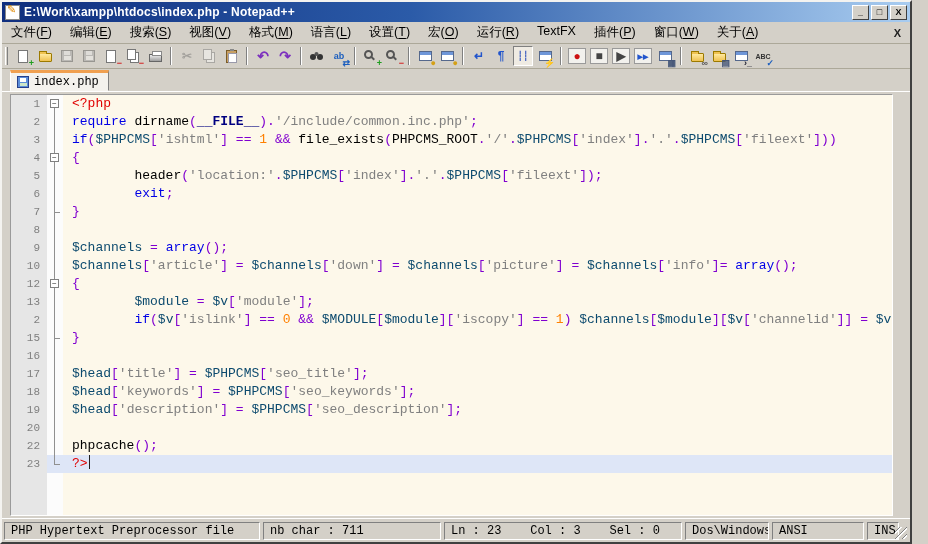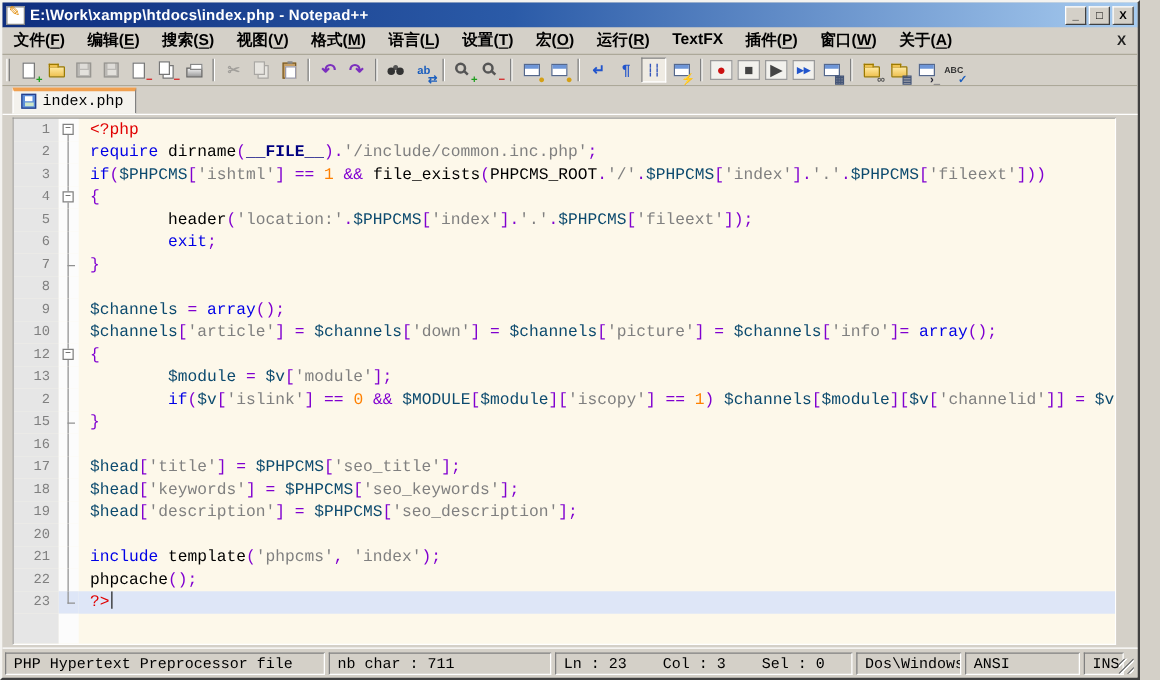--- a/index.html
+++ b/index.html
@@ -7,21 +7,21 @@
   .win{width:912px;height:544px;background:#D4D0C8;border:2px solid;border-color:#F4F3F0 #404040 #404040 #F4F3F0;display:flex;flex-direction:column;}
   
   .titlebar{height:20px;flex:0 0 20px;background:linear-gradient(90deg,#0F2E7E 0%,#2B5BA8 45%,#A8CCF0 100%);display:flex;align-items:center;padding:0 3px;gap:4px;}
   .app-icon{width:15px;height:15px;background:#fff;border:1px solid #888;position:relative;display:inline-block;}
   .app-icon::after{content:"✎";position:absolute;left:1px;top:-3px;font-size:11px;color:#E08800;}
   .title{color:#fff;font-weight:bold;font-size:12px;white-space:nowrap;flex:1;letter-spacing:.2px;}
   .winbtns{display:flex;gap:2px;}
   .wbtn{width:17px;height:15px;background:#D4D0C8;border:1px solid;border-color:#fff #404040 #404040 #fff;font:bold 9px "Liberation Sans",sans-serif;color:#000;display:flex;align-items:center;justify-content:center;padding:0;cursor:default;}
   
   .menubar{height:22px;flex:0 0 22px;display:flex;align-items:center;background:#D4D0C8;border-bottom:1px solid #ACA899;}
-  .menu-items{display:flex;flex:1;font-weight:bold;}
+  .menu-items{display:flex;flex:1;}
   .menu-item{padding:3px 9px;font-size:12.5px;color:#000;white-space:nowrap;}
   .menu-item u{text-underline-offset:2px;}
   .menu-x{padding:0 9px;font:bold 11px "Liberation Sans",sans-serif;color:#222;}
   
   .toolbar{height:25px;flex:0 0 25px;display:flex;align-items:center;background:#D4D0C8;border-bottom:1px solid #ACA899;padding-left:2px;}
   .grip{width:3px;height:18px;border-left:1px solid #fff;border-right:1px solid #808080;margin:0 4px 0 1px;}
   #tbicons{display:flex;align-items:center;}
   .tbtn{width:20px;height:20px;display:inline-flex;align-items:center;justify-content:center;position:relative;margin:0 1px;}
   .tbtn .g{font-size:12px;line-height:1;font-weight:bold;}
   .tbtn.dis{filter:grayscale(1);opacity:.45;}
@@ -40,21 +40,21 @@
   .sh-printer::before{content:"";position:absolute;top:-4px;left:2px;width:8px;height:3px;background:#fff;border:1px solid #888;}
   .sh-clip{width:11px;height:13px;background:#C8A064;border:1px solid #7A5C28;position:relative;}
   .sh-clip::before{content:"";position:absolute;left:1px;top:2px;width:7px;height:8px;background:#fff;border:1px solid #99A;}
   .sh-clip::after{content:"";position:absolute;left:3px;top:-2px;width:4px;height:2px;background:#888;}
   .sh-binoc{width:6px;height:6px;border-radius:50%;background:#333;box-shadow:7px 0 0 #333,3.5px -3px 0 -1px #555;margin:2px 8px 0 0;}
   .sh-mag{width:9px;height:9px;border:2px solid #555;border-radius:50%;position:relative;margin:-3px 3px 0 -3px;}
   .sh-mag::after{content:"";position:absolute;width:5px;height:2px;background:#555;transform:rotate(45deg);right:-4px;bottom:-2px;}
   .sh-win{width:13px;height:10px;background:#fff;border:1px solid #55688C;position:relative;}
   .sh-win::before{content:"";position:absolute;top:0;left:0;right:0;height:3px;background:#6E96D8;}
   
-  .tabbar{height:23px;flex:0 0 23px;background:#D4D0C8;display:flex;align-items:center;padding-left:8px;border-bottom:1px solid #fff;}
+  .tabbar{height:23px;flex:0 0 23px;background:#D4D0C8;display:flex;align-items:flex-end;padding-left:8px;border-bottom:1px solid #fff;}
   .tab{height:21px;display:flex;align-items:center;gap:5px;padding:0 9px 0 6px;background:#F4F2ED;border:1px solid;border-color:#fff #808080 #F4F2ED #fff;border-top:3px solid #F0A050;font-size:12px;font-family:"Liberation Mono",monospace;}
   .tabicon{width:12px;height:12px;background:#5B8DD9;border:1px solid #27408B;position:relative;display:inline-block;}
   .tabicon::before{content:"";position:absolute;top:1px;left:2px;width:6px;height:4px;background:#fff;}
   .tabicon::after{content:"";position:absolute;bottom:1px;left:2px;width:7px;height:3px;background:#CDE6C8;}
   
   .editor-zone{flex:1;display:flex;padding:2px 3px 2px 8px;background:#D4D0C8;overflow:hidden;}
   .editor{flex:1;display:flex;flex-direction:column;background:#FDF8EA;border:1px solid;border-color:#9A9A9A #FFF #FFF #9A9A9A;overflow:hidden;}
   .vstrip{flex:0 0 14px;background:#D4D0C8;}
   .row{display:flex;height:18px;flex:0 0 18px;}
   .ln{flex:0 0 36px;text-align:right;padding-right:7px;background:#E6E6E6;color:#808080;font:11px/18px "Liberation Mono",monospace;}
@@ -343,25 +343,20 @@
             <div class="ln">19</div>
             <div class="fold fm-line"></div>
             <div class="code"><span class="tk-v">$head</span><span class="tk-o">[</span><span class="tk-s">'description'</span><span class="tk-o">] = </span><span class="tk-v">$PHPCMS</span><span class="tk-o">[</span><span class="tk-s">'seo_description'</span><span class="tk-o">];</span></div>
           </div>
           <div class="row">
             <div class="ln">20</div>
             <div class="fold fm-line"></div>
             <div class="code"></div>
           </div>
           <div class="row">
-            <div class="ln">21</div>
-            <div class="fold fm-line"></div>
-            <div class="code"><span class="tk-k">include</span><span class="tk-p"> template</span><span class="tk-o">(</span><span class="tk-s">'phpcms'</span><span class="tk-o">, </span><span class="tk-s">'index'</span><span class="tk-o">);</span></div>
-          </div>
-          <div class="row">
             <div class="ln">22</div>
             <div class="fold fm-line"></div>
             <div class="code"><span class="tk-p">phpcache</span><span class="tk-o">();</span></div>
           </div>
           <div class="row cur">
             <div class="ln">23</div>
             <div class="fold fm-end"></div>
             <div class="code"><span class="tk-t">?&gt;</span><span class="caret"></span></div>
           </div>
         </div>

